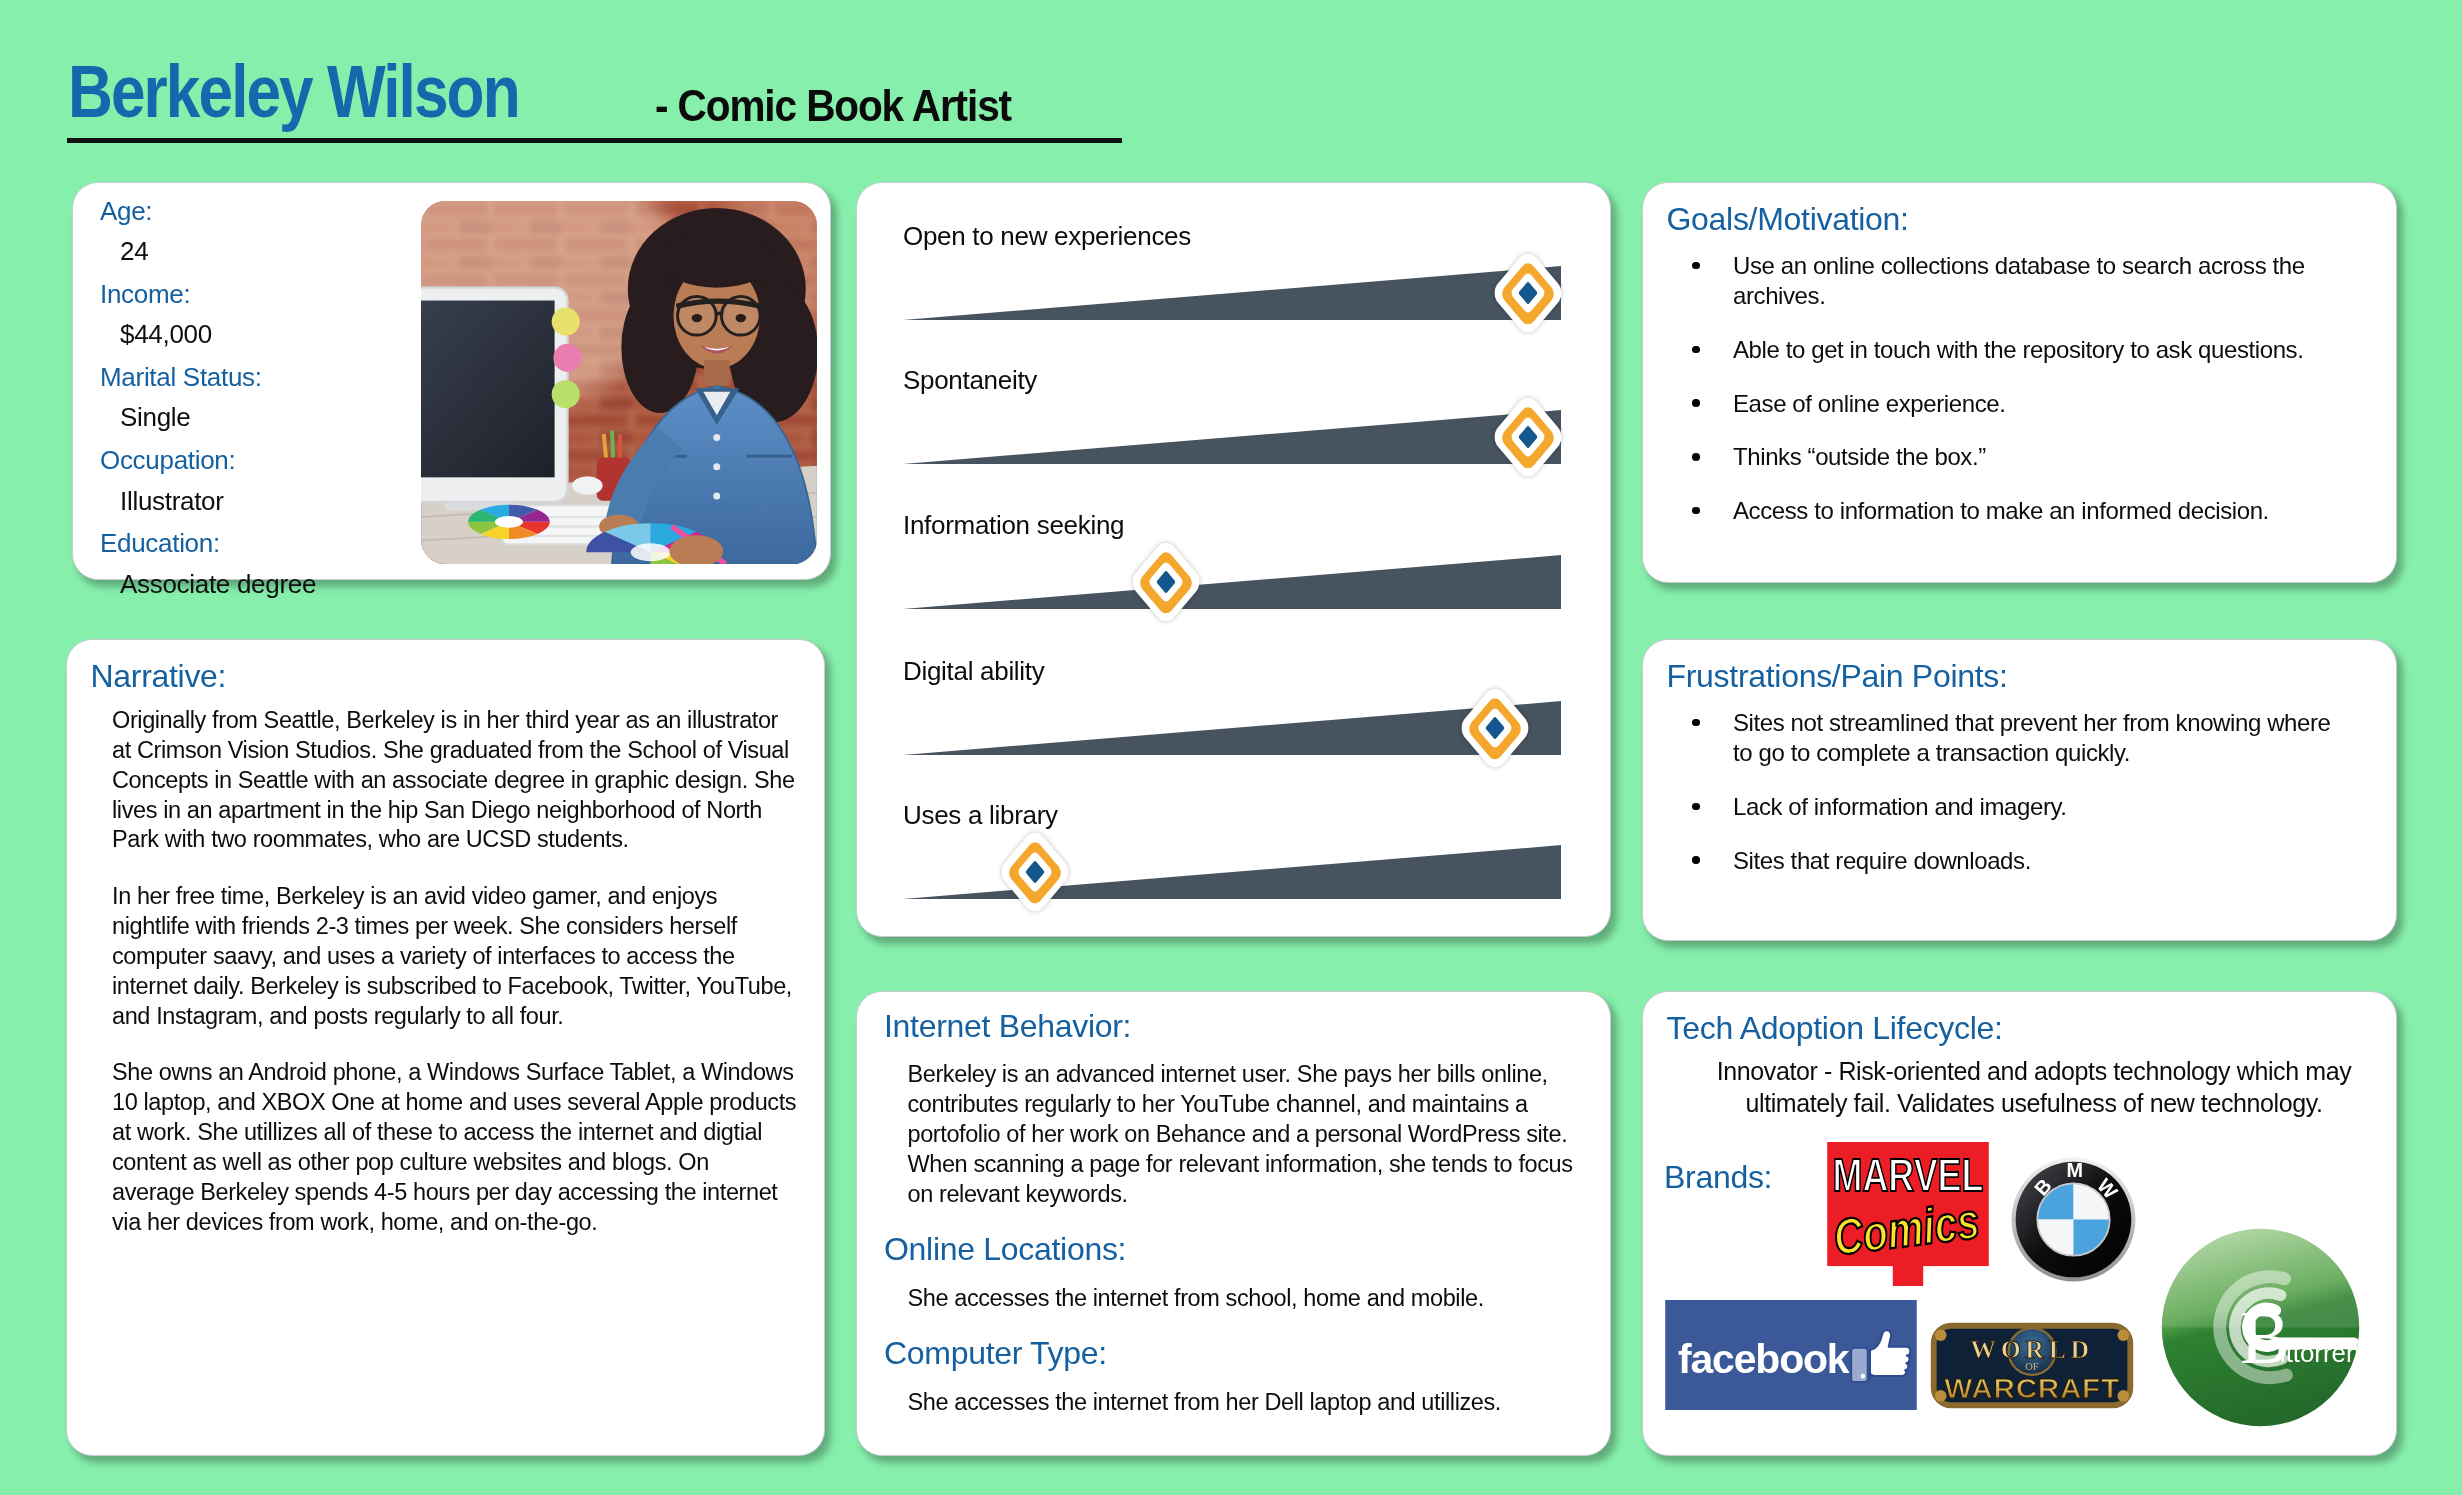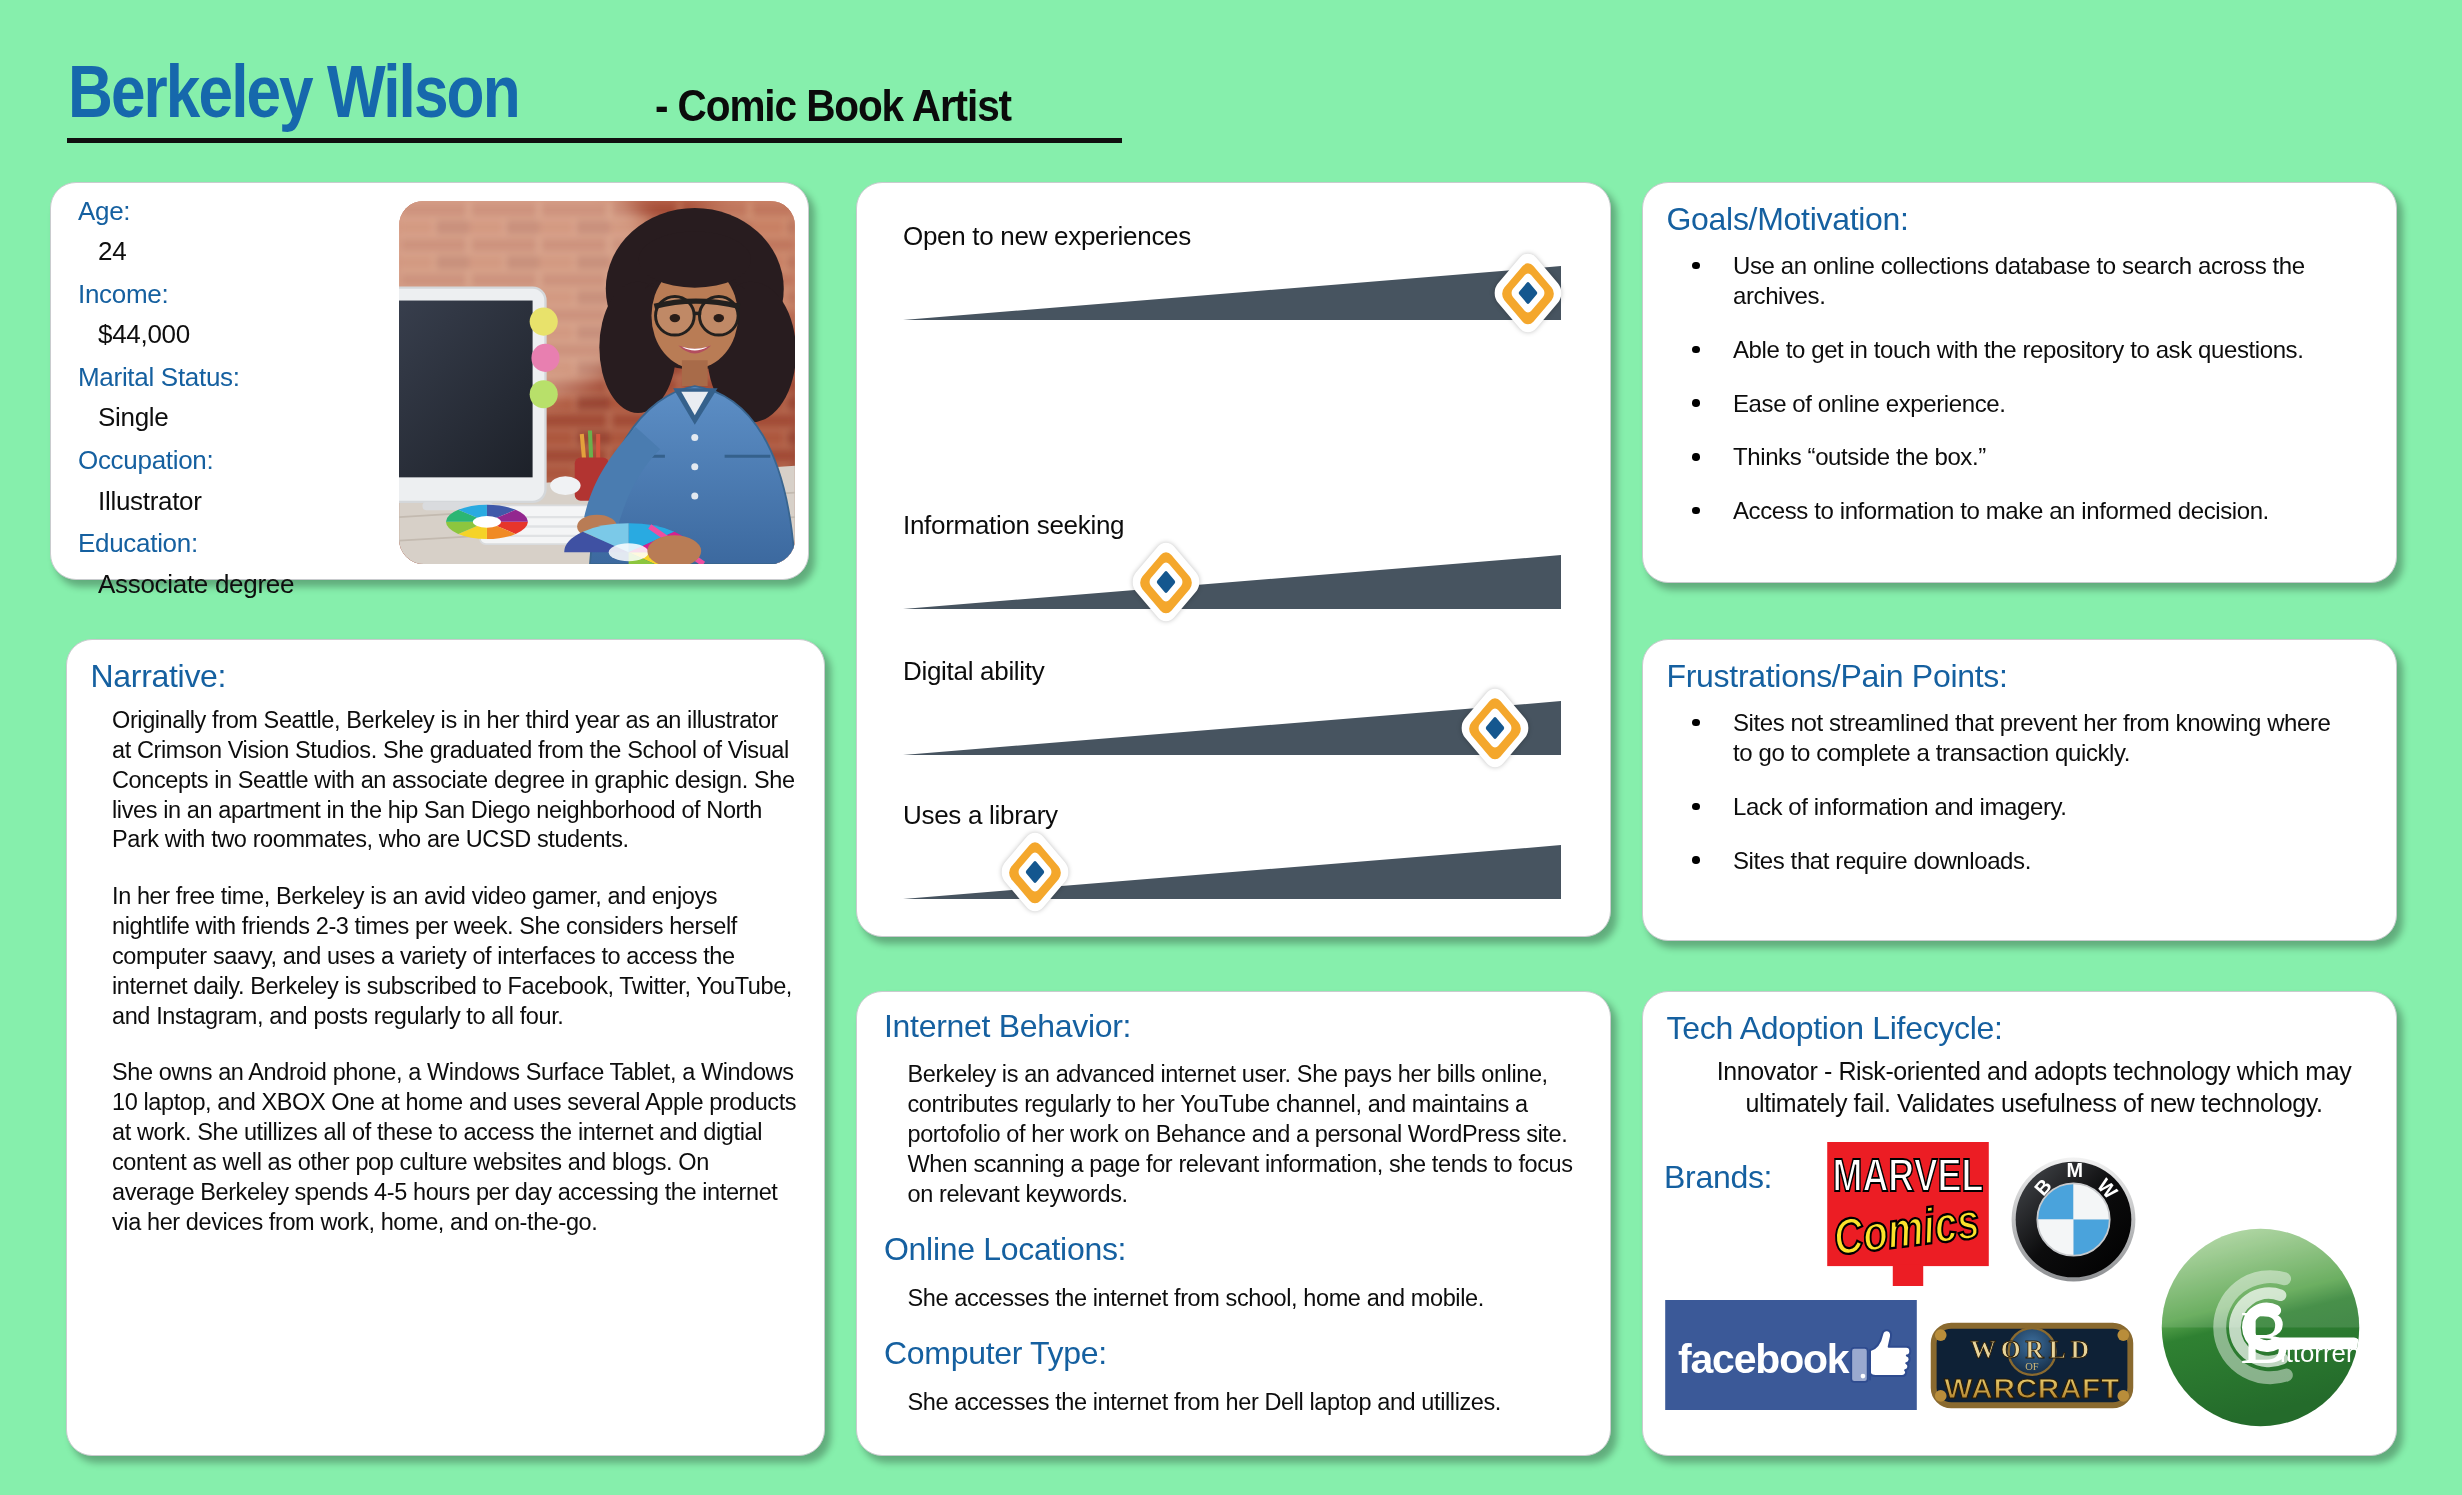--- a/index.html
+++ b/index.html
@@ -12,21 +12,21 @@
   .title-role{position:absolute;left:655px;top:80px;font-size:45px;font-weight:bold;color:#0b0b0b;
     letter-spacing:-1.2px;transform:scaleX(.9);transform-origin:left top;white-space:nowrap;}
   .title-underline{position:absolute;left:67px;top:138px;width:1055px;height:5.3px;background:#101010;}
 
   
   .card{position:absolute;background:#fff;border:1.8px solid #c9cbce;border-radius:26px;
     box-shadow:5.3px 6.4px 7px rgba(0,0,0,.28);}
   .hblue{color:#1560A0;font-size:32px;letter-spacing:-0.3px;}
 
   
-  #card-demographics{left:50px;top:182px;width:757px;height:396px;}
+  #card-demographics{left:72px;top:182px;width:757px;height:396px;}
   .demo-col{position:absolute;left:27px;top:8.2px;width:317px;}
   .demo-label{color:#1560A0;font-size:26px;margin-top:11.7px;letter-spacing:-0.3px;}
   .demo-label.first{margin-top:4.7px;}
   .demo-value{color:#0e0e0e;font-size:26px;margin:9.4px 0 0 20px;letter-spacing:-0.3px;}
   .photo-wrap{position:absolute;right:13px;top:17.6px;width:396px;height:363px;border-radius:24.6px;
     overflow:hidden;}
 
   
   #card-traits{left:856px;top:182px;width:753px;height:753px;}
   .trait{position:absolute;left:46px;width:658px;}
@@ -227,20 +227,35 @@
           <div class="m-outer">
               <div class="m-orange">
                 <div class="m-gap">
                   <div class="m-blue"></div>
                 </div>
               </div>
             </div>
         </div>
       </div>
     </div>
+    <div class="trait" style="top:182px">
+      <div class="trait-label">Spontaneity</div>
+      <div class="wedge">
+        <div class="wedge-fill"></div>
+        <div class="marker" style="left: 95%;">
+          <div class="m-outer">
+              <div class="m-orange">
+                <div class="m-gap">
+                  <div class="m-blue"></div>
+                </div>
+              </div>
+            </div>
+        </div>
+      </div>
+    </div>
     <div class="trait" style="top:327px">
       <div class="trait-label">Information seeking</div>
       <div class="wedge">
         <div class="wedge-fill"></div>
         <div class="marker" style="left: 40%;">
           <div class="m-outer">
               <div class="m-orange">
                 <div class="m-gap">
                   <div class="m-blue"></div>
                 </div>

